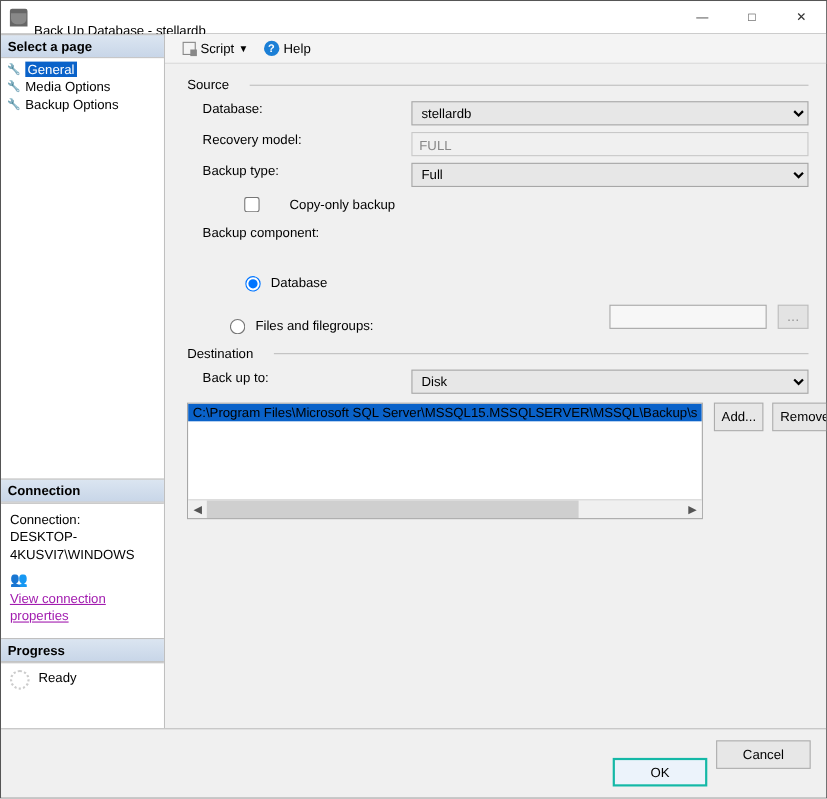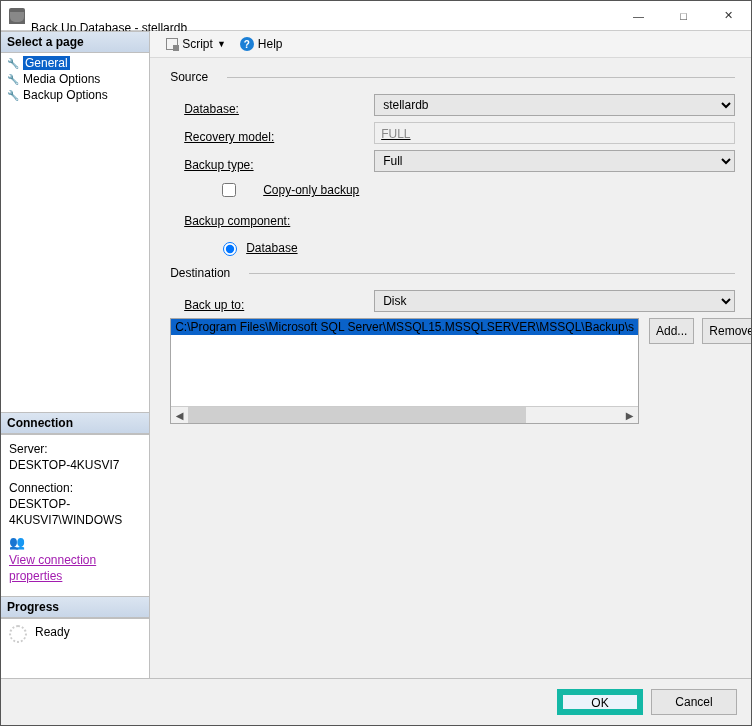--- a/index.html
+++ b/index.html
@@ -168,24 +168,23 @@
     gap: 19px;
     margin-bottom: 8px;
   }
   .sectitle .line {
     flex: 1;
     height: 1px;
     background: #bfbfbf;
   }
   .formrow {
     display: flex;
-    align-items: flex-end;
+    align-items: flex-start;
     margin: 4px 0 4px 14px;
     min-height: 24px;
-    text-decoration: underline;
   }
   .formrow .flabel {
     width: 190px;
   }
   .formrow .fcontrol {
     flex: 1;
   }
   select, input[type=text] {
     width: 100%;
     height: 22px;
@@ -210,20 +209,21 @@
     align-items: center;
     gap: 24px;
     margin-left: 34px;
   }
   .chk input { width: 14px; height: 14px; }
   .radio {
     display: inline-flex;
     align-items: center;
     gap: 6px;
     margin-left: 34px;
+    margin-top: 16px;
   }
   .radio input { width: 14px; height: 14px; }
   .fgrow {
     display: flex;
     align-items: center;
     gap: 10px;
     margin: 6px 0 4px 14px;
   }
   .fgrow .left {
     width: 340px;
@@ -311,22 +311,23 @@
     padding: 10px 14px;
     display: flex;
     justify-content: flex-end;
     gap: 8px;
     background: #f0f0f0;
   }
   .footer .btn {
     width: 86px;
   }
   .footer .btn.primary {
-    border: 6px solid #14b8a6;
+    border: 2px solid #14b8a6;
     background: #ecf3fb;
+    margin-top: 16px;
   }
   .script-ico {
     width: 12px; height: 12px;
     border: 1px solid #888;
     position: relative;
     display: inline-block;
   }
   .script-ico::after {
     content: "";
     position: absolute;
@@ -362,24 +363,20 @@
           <span class="lbl">Media Options</span>
         </div>
         <div class="pageitem">
           <span class="wrench">🔧</span>
           <span class="lbl">Backup Options</span>
         </div>
       </div>
 
       <div class="sidehdr">Connection</div>
       <div class="connbox">
-        <div class="row">
-          <div>Server:</div>
-          <div>DESKTOP-4KUSVI7</div>
-        </div>
         <div class="row">
           <div>Connection:</div>
           <div>DESKTOP-4KUSVI7\WINDOWS</div>
         </div>
         <div class="row">
           <span class="people-icon">👥</span>
           <a href="#" class="connlink">
             <span>View connection properties</span>
           </a>
         </div>
@@ -449,20 +446,30 @@
             <div class="flabel">Backup component:</div>
           </div>
 
           <div class="formrow">
             <label class="radio">
               <input type="radio" name="bc" checked="" style="">
               <span>Database</span>
             </label>
           </div>
 
+          <div class="fgrow">
+            <div class="left">
+              <label class="radio" style="margin-left:0;">
+                <input type="radio" name="bc" style="">
+                <span>Files and filegroups:</span>
+              </label>
+            </div>
+            <input type="text" disabled="" style="">
+            <button class="browsebtn" disabled="">...</button>
+          </div>
         </div>
 
         <div class="section">
           <div class="sectitle">
             <span>Destination</span>
             <span class="line"></span>
           </div>
 
           <div class="formrow">
             <div class="flabel">Back up to:</div>

